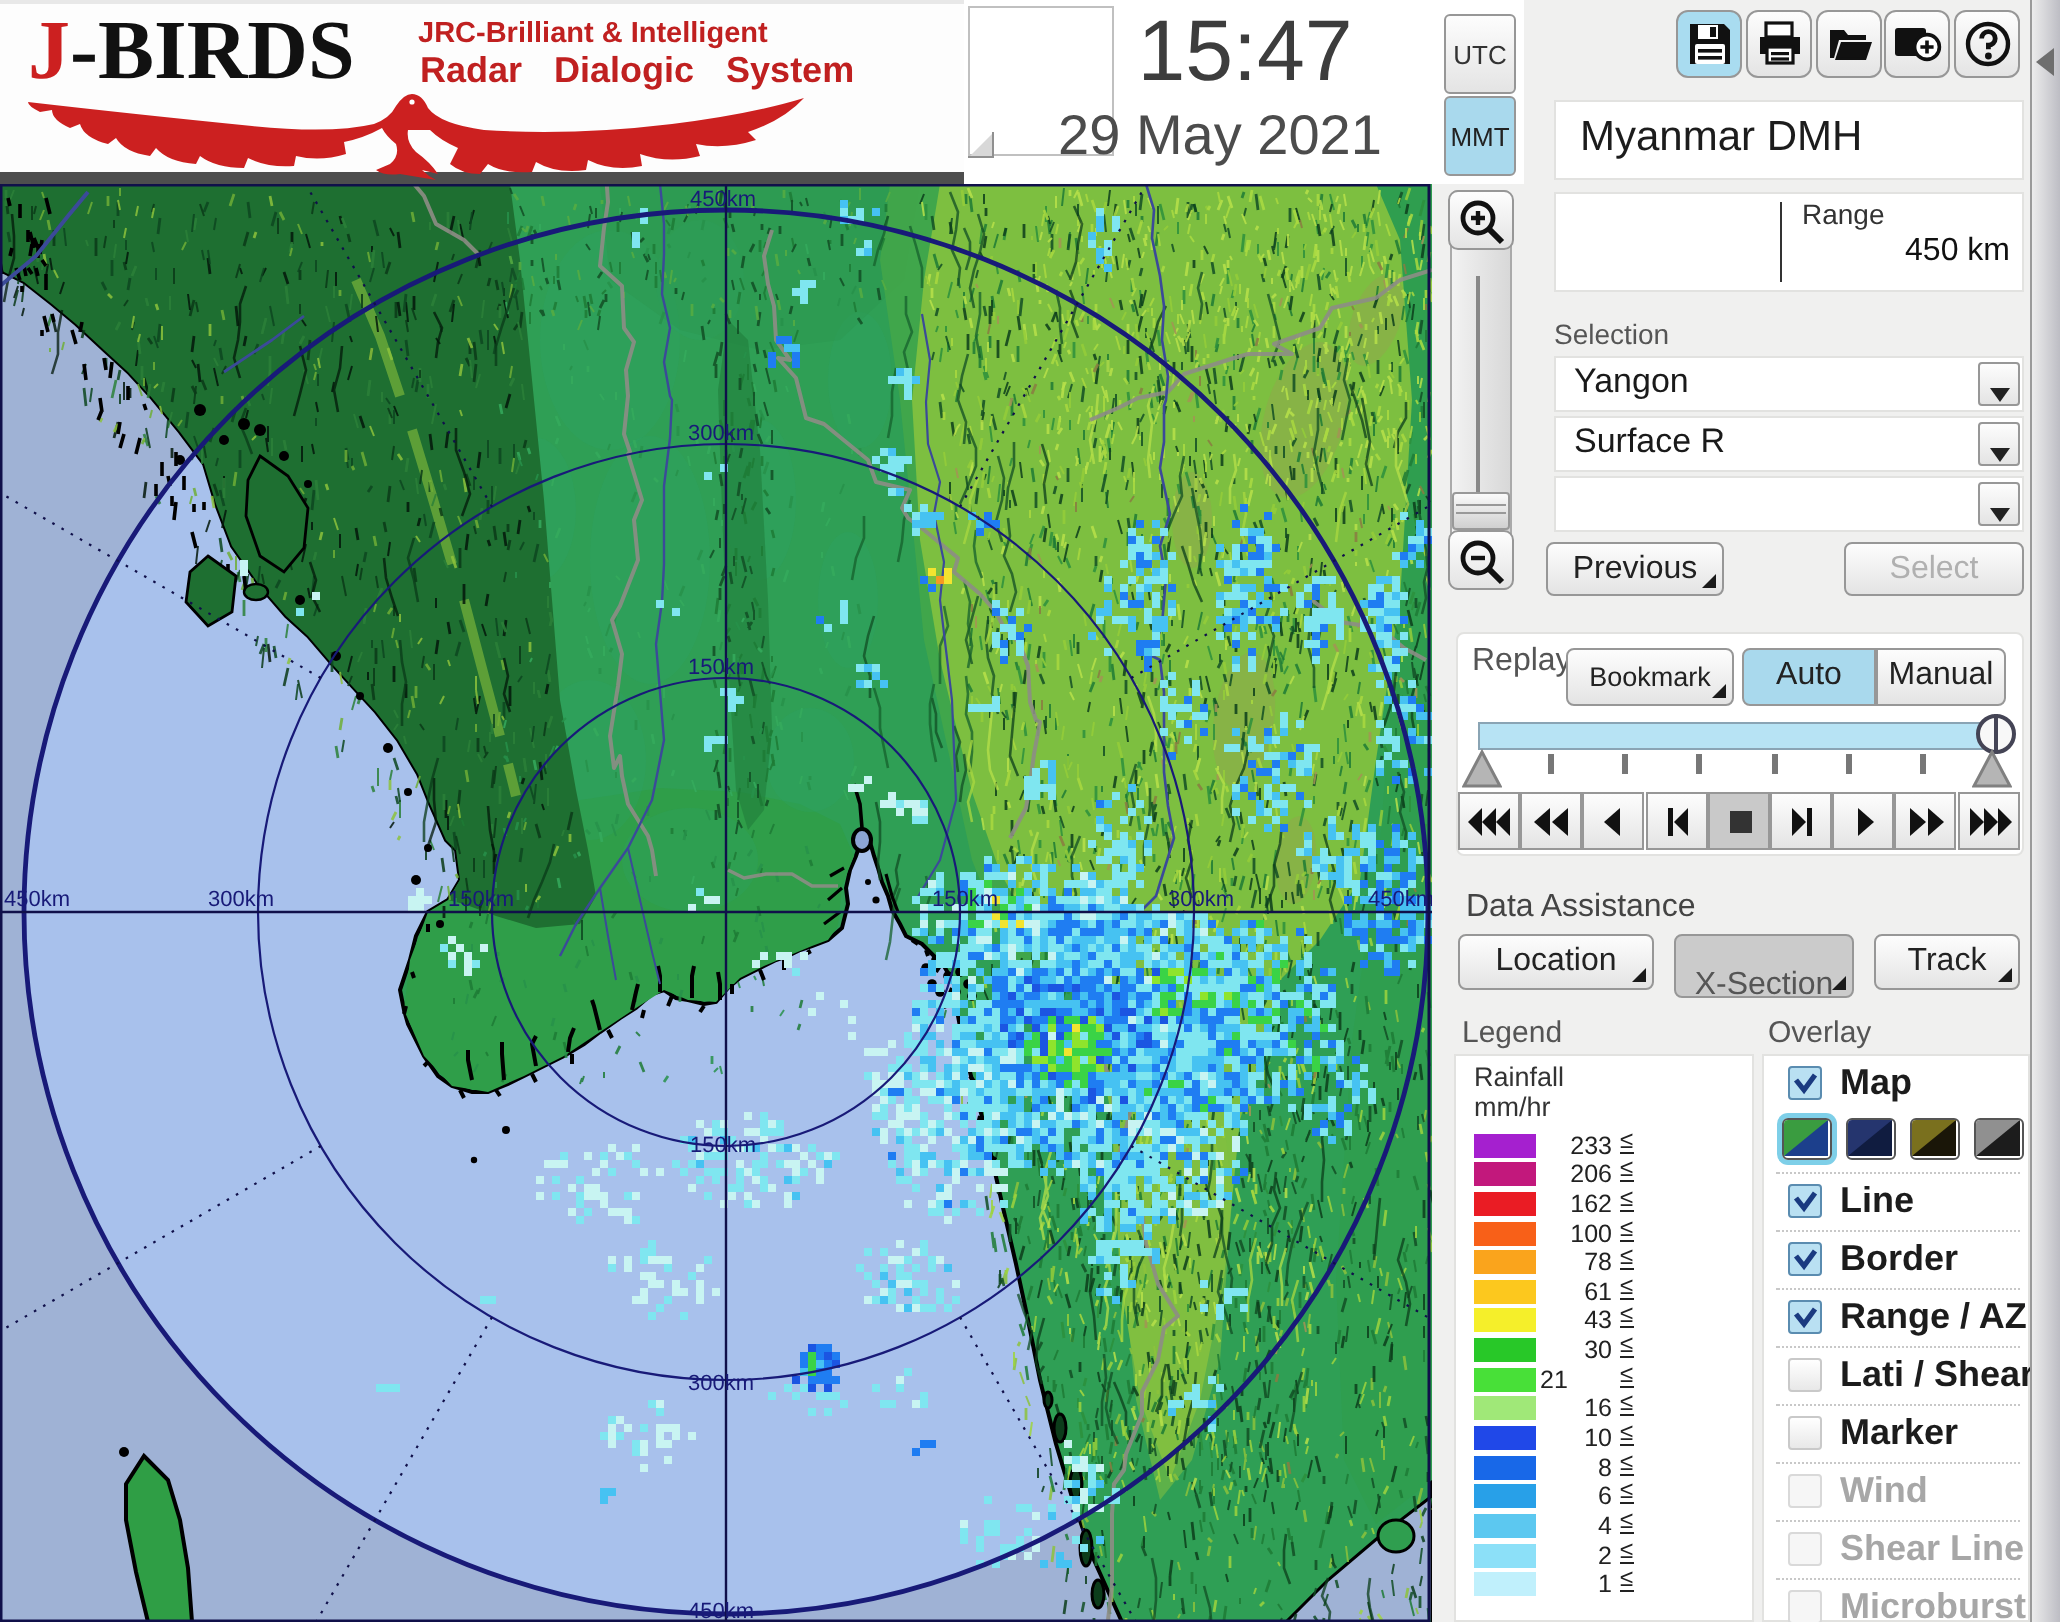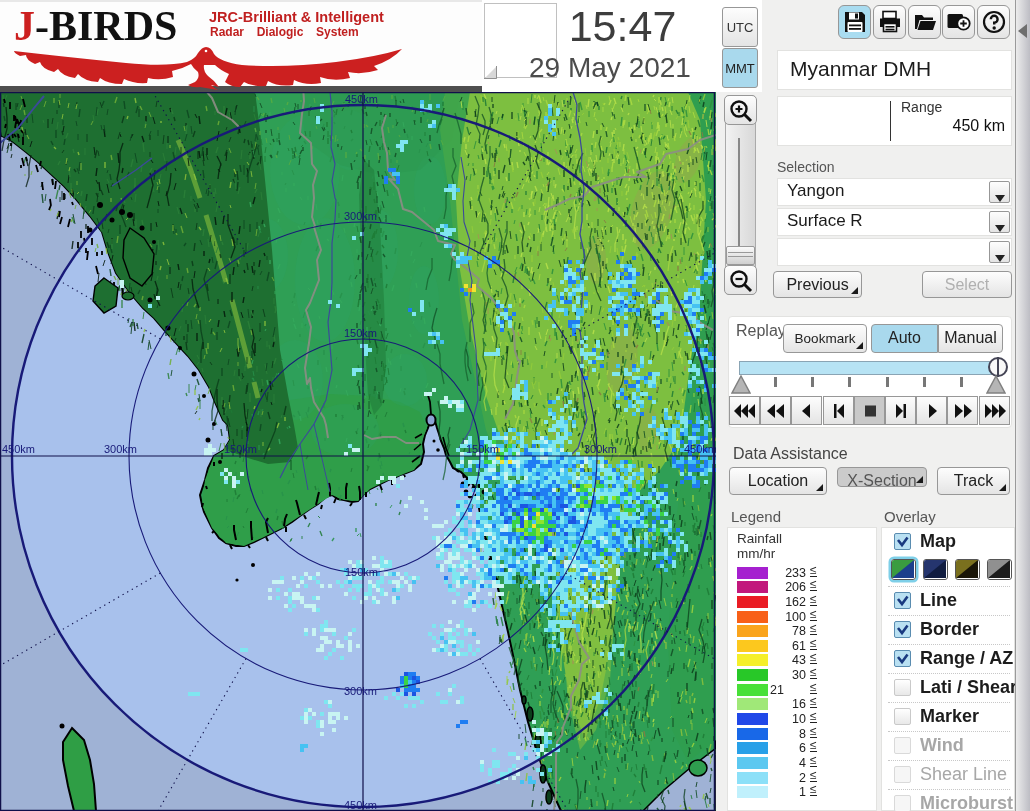--- a/index.html
+++ b/index.html
@@ -191,21 +191,21 @@
     <text x="684" y="453" font-size="11" fill="#181a78" text-anchor="start">450km</text>
     <rect x="0.5" y="92.5" width="714" height="718" fill="none" stroke="#10104a" stroke-width="1.5"></rect>
   </svg>
 
 <div class="abs" style="left:0;top:0;width:482px;height:87px;background:#fdfdfd;border-top:2px solid #e8e8e8"></div>
 <div class="abs" style="left:0;top:86px;width:560px;height:6px;background:#4e4e4e"></div>
 <div class="abs" style="left:482px;top:0;width:280px;height:92px;background:#fff"></div>
 
 <div class="abs" style="left:14px;top:2px;font-family:'Liberation Serif',serif;font-weight:bold;font-size:42px;letter-spacing:0"><span style="color:#cc2020">J</span><span style="color:#111">-BIRDS</span></div>
 <div class="abs" style="left:209px;top:9px;font-size:14.5px;font-weight:bold;color:#c02020">JRC-Brilliant &amp; Intelligent</div>
-<div class="abs" style="left:210px;top:25px;font-size:12px;font-weight:bold;color:#c02020;word-spacing:3px">Radar&nbsp; Dialogic&nbsp; System</div>
+<div class="abs" style="left:210px;top:25px;font-size:18px;font-weight:bold;color:#c02020;word-spacing:3px">Radar&nbsp; Dialogic&nbsp; System</div>
 <svg class="abs" style="left:6px;top:40px" width="404" height="52" viewBox="0 0 404 52">
 <path fill="#cc2020" d="M8 11 Q60 17 120 23 Q160 27 181 22 Q189 19 192 13 Q196 7 200 7 Q205 7 208 14 Q214 22 236 25 Q280 28 330 22 Q370 17 396 9 Q386 20 368 26 L372 30 Q356 35 342 32 L344 38 Q328 42 314 37 L315 43 Q300 46 288 40 L287 45 Q272 47 262 41 L260 46 Q246 47 238 42 L234 47 Q225 47 219 42 L223 34 Q214 30 209 25 L198 25 Q197 31 202 36 Q209 41 213 47 L205 45 Q208 48 212 50 L194 47 Q186 48 182 45 L189 42 Q194 38 192 32 Q187 28 185 24 Q176 29 166 31 L167 37 Q154 41 142 38 L141 43 Q128 44 118 39 L116 44 Q102 44 94 38 L92 42 Q78 41 72 34 L69 38 Q56 36 52 29 L48 32 Q36 29 34 22 L29 24 Q20 20 20 15 L14 16 Q8 13 8 11 Z"></path>
 <circle cx="200" cy="11" r="1.3" fill="#fff"></circle>
 </svg>
 
 <div class="abs" style="left:484px;top:3px;width:73px;height:75px;background:#fff;border:1px solid #c0c0c0"></div>
 <svg class="abs" style="left:484px;top:66px" width="13" height="13">
     <polygon points="0,13 13,13 13,0" fill="#d8d8d8"></polygon>
     <path d="M12.5 0 L12.5 12.5 L0 12.5" fill="none" stroke="#909090"></path>
   </svg>
@@ -324,21 +324,21 @@
       <polygon points="12,0 20,7 12,14" fill="#111"></polygon>
     </svg></div>
 <div class="btn" style="left:979px;top:396px;width:31px;height:29px;border-radius:0;padding-top:7px"><svg width="22" height="14" viewBox="0 0 22 14">
       <polygon points="1,0 8,7 1,14" fill="#111"></polygon>
       <polygon points="8,0 15,7 8,14" fill="#111"></polygon>
       <polygon points="15,0 22,7 15,14" fill="#111"></polygon>
     </svg></div>
 
 <div class="abs" style="left:733px;top:445px;font-size:16px;color:#444">Data Assistance</div>
 <div class="btn corner" style="left:729px;top:467px;width:98px;height:28px;font-size:16px;padding-top:4px">Location</div>
-<div class="btn corner" style="left:837px;top:467px;width:90px;height:20px;font-size:16px;padding-top:4px;background:#cbcbcb;color:#555">X-Section</div>
+<div class="btn corner" style="left:837px;top:467px;width:90px;height:32px;font-size:16px;padding-top:16px;background:#cbcbcb;color:#555">X-Section</div>
 <div class="btn corner" style="left:937px;top:467px;width:73px;height:28px;font-size:16px;padding-top:4px">Track</div>
 
 <div class="abs" style="left:731px;top:508px;font-size:15px;color:#555">Legend</div>
 <div class="whitebox" style="left:727px;top:527px;width:150px;height:284px"></div>
 <div class="abs" style="left:737px;top:531px;font-size:13.5px;color:#333">Rainfall</div>
 <div class="abs" style="left:737px;top:546px;font-size:13.5px;color:#333">mm/hr</div>
 <div class="abs" style="left:737px;top:566.5px;width:31px;height:12px;background:#a520cf"></div>
 <div class="abs" style="left:748px;top:565.5px;width:58px;text-align:right;font-size:12.5px;color:#222">233</div>
 <div class="abs" style="left:810px;top:564.5px;font-size:12px;color:#222;border-bottom:1px solid #222;line-height:11px">≤</div>
 <div class="abs" style="left:737px;top:581.1px;width:31px;height:12px;background:#c2187c"></div>
@@ -411,21 +411,21 @@
 <div class="abs" style="left:894px;top:679px;width:17px;height:17px;background:linear-gradient(#fff,#e8e8e8);border:1px solid #c9c9c9;border-radius:2px"></div>
 <div class="abs" style="left:920px;top:677px;font-size:18px;font-weight:bold;color:#1c1c1c">Lati / Shear</div>
 <div class="abs" style="left:888px;top:673px;width:122px;border-top:1px dotted #c8c8c8"></div>
 <div class="abs" style="left:894px;top:708px;width:17px;height:17px;background:linear-gradient(#fff,#e8e8e8);border:1px solid #c9c9c9;border-radius:2px"></div>
 <div class="abs" style="left:920px;top:706px;font-size:18px;font-weight:bold;color:#1c1c1c">Marker</div>
 <div class="abs" style="left:888px;top:702px;width:122px;border-top:1px dotted #c8c8c8"></div>
 <div class="abs" style="left:894px;top:737px;width:17px;height:17px;background:#f6f6f6;border:1px solid #d9d9d9;border-radius:2px"></div>
 <div class="abs" style="left:920px;top:735px;font-size:18px;font-weight:bold;color:#a7a7a7">Wind</div>
 <div class="abs" style="left:888px;top:731px;width:122px;border-top:1px dotted #c8c8c8"></div>
 <div class="abs" style="left:894px;top:766px;width:17px;height:17px;background:#f6f6f6;border:1px solid #d9d9d9;border-radius:2px"></div>
-<div class="abs" style="left:920px;top:764px;font-size:18px;font-weight:normal;color:#a7a7a7">Shear Line</div>
+<div class="abs" style="left:920px;top:764px;font-size:18px;font-weight:bold;color:#a7a7a7">Shear Line</div>
 <div class="abs" style="left:888px;top:760px;width:122px;border-top:1px dotted #c8c8c8"></div>
 <div class="abs" style="left:894px;top:795px;width:17px;height:17px;background:#f6f6f6;border:1px solid #d9d9d9;border-radius:2px"></div>
 <div class="abs" style="left:920px;top:793px;font-size:18px;font-weight:bold;color:#a7a7a7">Microburst</div>
 <div class="abs" style="left:888px;top:789px;width:122px;border-top:1px dotted #c8c8c8"></div>
 <div class="abs" style="left:891px;top:559px;width:25px;height:21px;border:1.5px solid #555;border-radius:3px;box-shadow:0 0 0 2.5px #7ecfe8;overflow:hidden"><svg width="22" height="18" viewBox="0 0 22 18">
       <rect width="22" height="18" fill="#3a9c40"></rect>
       <path d="M22 0 L22 18 L0 18 Z" fill="#1c3f8c"></path>
     </svg></div>
 <div class="abs" style="left:923px;top:559px;width:25px;height:21px;border:1.5px solid #555;border-radius:3px;overflow:hidden"><svg width="22" height="18" viewBox="0 0 22 18">
       <rect width="22" height="18" fill="#25356e"></rect>

